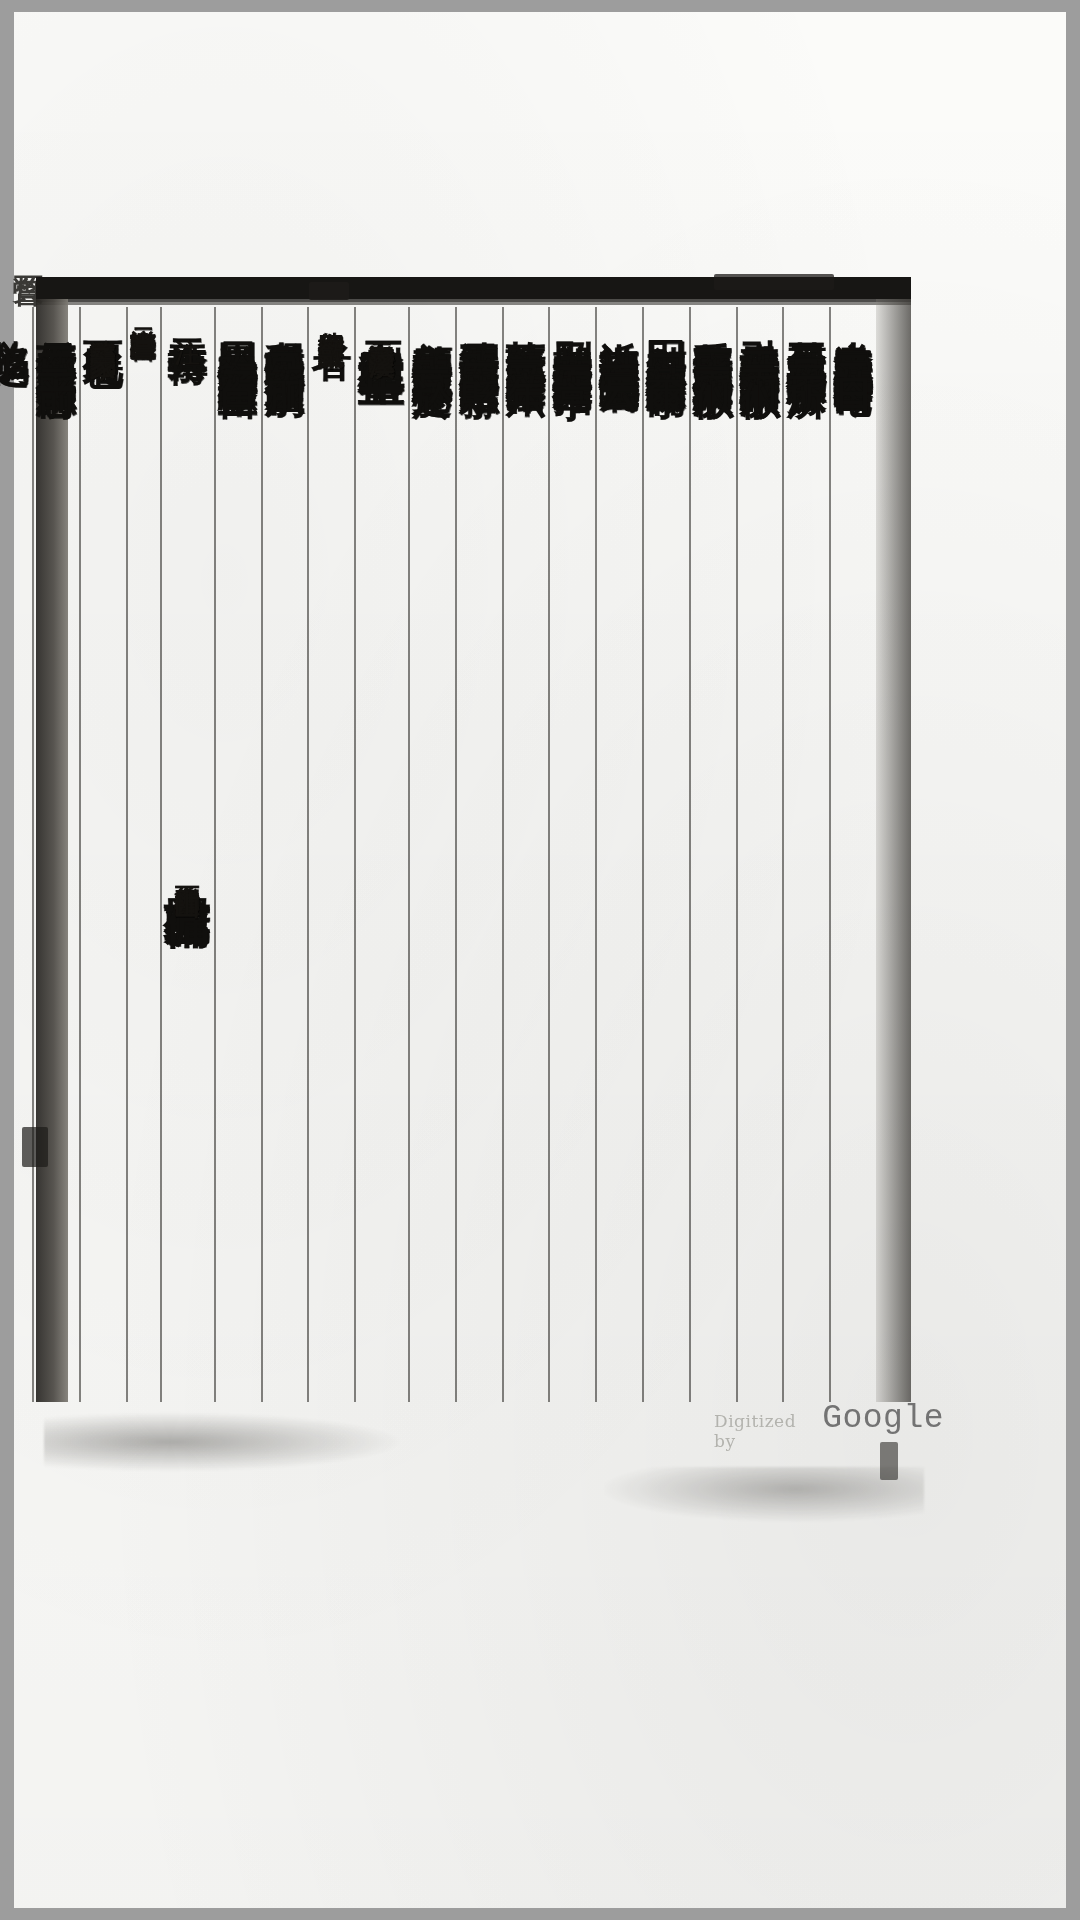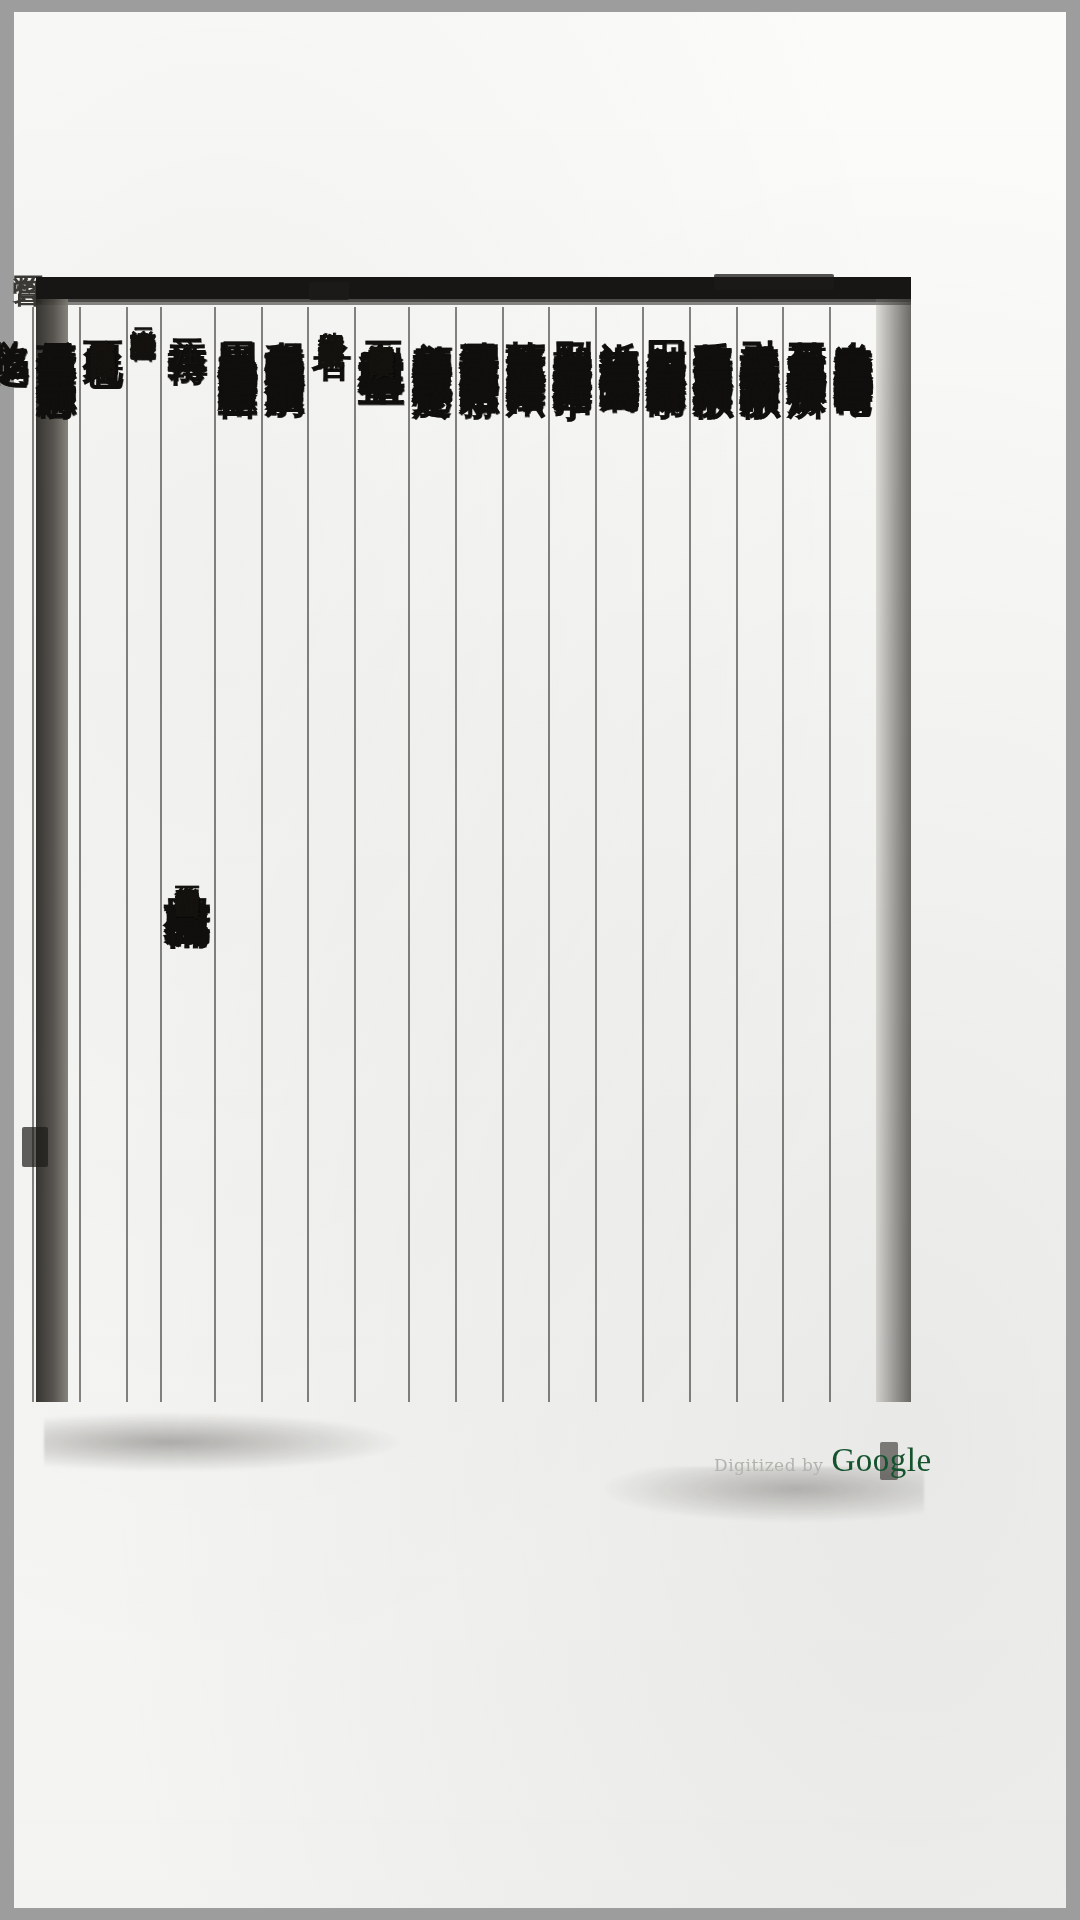--- a/index.html
+++ b/index.html
@@ -173,40 +173,40 @@
     position: absolute;
     background: #1d1b18;
     opacity: 0.9;
     border-radius: 2px;
   }
 
   
   #watermark {
     position: absolute;
     left: 700px;
-    top: 1430px;
+    top: 1388px;
     width: 230px;
     height: 40px;
     display: flex;
     align-items: baseline;
     gap: 8px;
     color: #b9b9b5;
     user-select: none;
   }
   #wm-digitized {
     font-family: "DejaVu Serif", "Liberation Serif", serif;
     font-size: 17px;
     letter-spacing: 0.5px;
     color: #b3b3ae;
   }
   #wm-google {
-    font-family: Liberation Serif, serif;
+    font-family: Liberation Mono, monospace;
     font-size: 33px;
     letter-spacing: 0.5px;
-    color: #14532d;
+    color: #737373;
   }
 
   
   #bottom-smudge {
     position: absolute;
     left: 30px;
     top: 1400px;
     width: 360px;
     height: 60px;
     background: radial-gradient(ellipse at 35% 50%, rgba(40,38,34,0.35), rgba(0,0,0,0) 70%);

